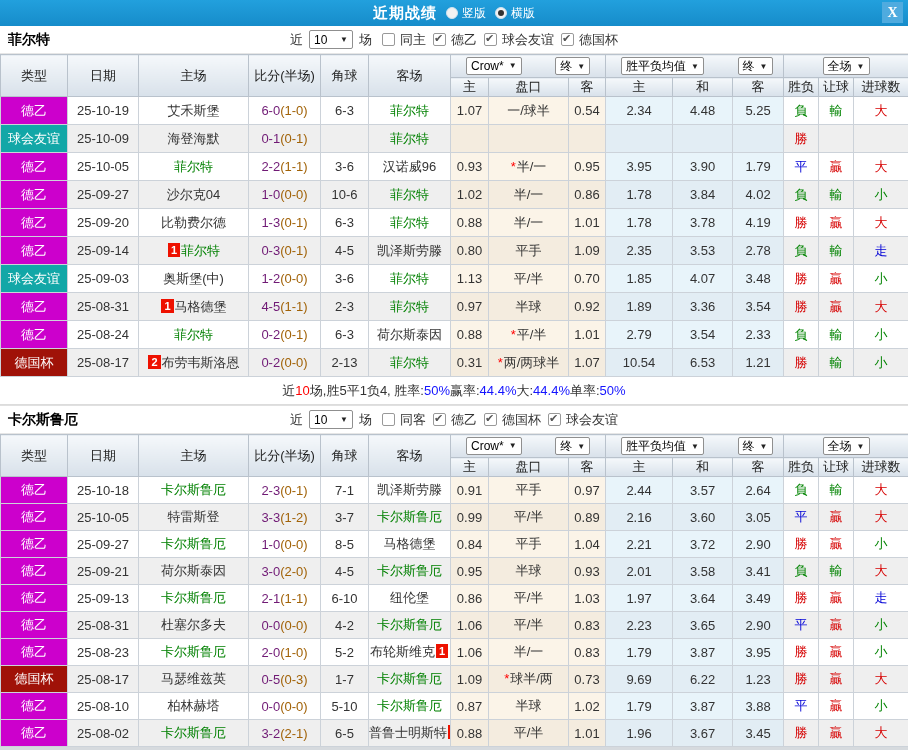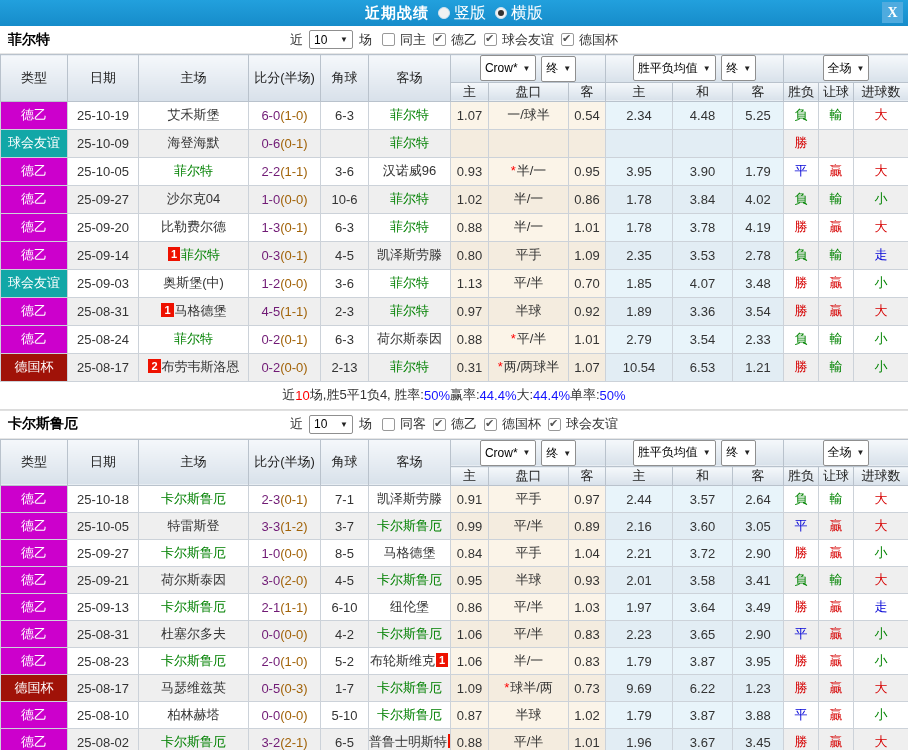--- a/index.html
+++ b/index.html
@@ -3,42 +3,42 @@
 <meta charset="utf-8">
 <style>
 *{box-sizing:border-box;margin:0;padding:0}
 html,body{width:908px}
 body{height:750px;overflow:hidden;background:#fff;font-family:"Liberation Sans","DejaVu Sans",sans-serif;color:#333}
 
 .titlebar{height:26px;background:linear-gradient(#22a0dd,#168cca);display:flex;align-items:center;justify-content:center;position:relative;color:#fff}
 .titlebar .title{font-size:15px;font-weight:bold;letter-spacing:1px}
 .radio{display:inline-block;width:12px;height:12px;border-radius:50%;background:#f2f2f2;border:1px solid #cfe3f0;margin:0 4px 0 9px;vertical-align:-2px;position:relative;cursor:pointer}
 .radio.sel::after{content:"";position:absolute;left:3px;top:3px;width:4px;height:4px;border-radius:50%;background:#333;box-shadow:0 0 0 1px #333}
-.radio-label{font-size:16px;color:#fff}
+.radio-label{font-size:12px;color:#fff}
 .closebox{position:absolute;right:5px;top:2px;width:21px;height:21px;background:#4fabdf;color:#fff;font-weight:bold;font-size:14px;line-height:21px;text-align:center;cursor:pointer;font-family:"Liberation Serif","DejaVu Serif",serif}
 
 .section-bar{height:28px;position:relative;display:flex;align-items:center;background:#fff;border-bottom:1px solid #e6e6e6}
 .sec-b .section-bar{height:29px;border-top:1px solid #e0e0e0}
 .team-title{position:absolute;left:8px;font-size:14px;font-weight:bold;color:#000}
 .filters{margin:0 auto;display:flex;align-items:center;font-size:13px;color:#333}
 .flabel{margin:0 2px;white-space:nowrap}
 .select{display:inline-flex;align-items:center;justify-content:space-between;border:1px solid #8f8f8f;border-radius:2px;background:#fff;height:19px;padding:0 4px;font-size:12px;color:#000;margin:0 4px;cursor:pointer;white-space:nowrap}
 .select .arrow{font-size:8px;margin-left:5px;color:#222}
 .count-select{min-width:44px}
 .checkbox{display:inline-block;width:13px;height:13px;border:1px solid #999;border-radius:2px;background:#fff;margin:0 3px 0 8px;vertical-align:-2px;position:relative;cursor:pointer}
 .checkbox.checked::after{content:"✔";position:absolute;left:0;top:-2px;font-size:11px;color:#555;font-weight:bold}
 .league-filters{display:inline-flex;align-items:center}
 .league-filters .checkbox{margin-left:5px}
 
 table{width:908px;border-collapse:collapse;table-layout:fixed}
 th,td{border:1px solid #ccd2d9;text-align:center;font-size:13px;font-weight:normal;white-space:nowrap;overflow:hidden;padding:0}
 thead th{background:linear-gradient(#f5f8fb,#d8e1ea);color:#222;border-color:#b9c2cc}
 .hrow1 th{height:23px}
 .hrow2 th{height:18px}
-.grp .select{height:26px;margin:0 1px}
+.grp .select{height:18px;margin:0 15px}
 .sec-a tbody tr{height:28px}
 .sec-b tbody tr{height:27px}
 tbody tr.even td{background:#efefef}
 td.cream{background:#fbf4e8}
 tr.even td.cream{background:#f4ecdf}
 td.blue{background:#e8f4fa}
 tr.even td.blue{background:#e2edf4}
 td.t-league{background:#cc00cc;color:#fff}
 td.t-friendly{background:#12a7a7;color:#fff}
 td.t-cup{background:#a01208;color:#fff}
@@ -175,21 +175,21 @@
   <td class="blue">4.48</td>
   <td class="blue">5.25</td>
   <td class="c-g">負</td>
   <td class="c-g">輸</td>
   <td class="c-r">大</td>
 </tr>
           <tr class="even">
   <td class="t-friendly">球会友谊</td>
   <td>25-10-09</td>
   <td><span>海登海默</span></td>
-  <td><span class="score-full">0-6</span><span class="score-half">(0-1)</span></td>
+  <td><span class="score-full">0-1</span><span class="score-half">(0-1)</span></td>
   <td></td>
   <td><span class="teamgreen">菲尔特</span></td>
   <td class="cream"></td>
   <td class="cream"></td>
   <td class="cream"></td>
   <td class="blue"></td>
   <td class="blue"></td>
   <td class="blue"></td>
   <td class="c-r">勝</td>
   <td class="c-k"></td>

